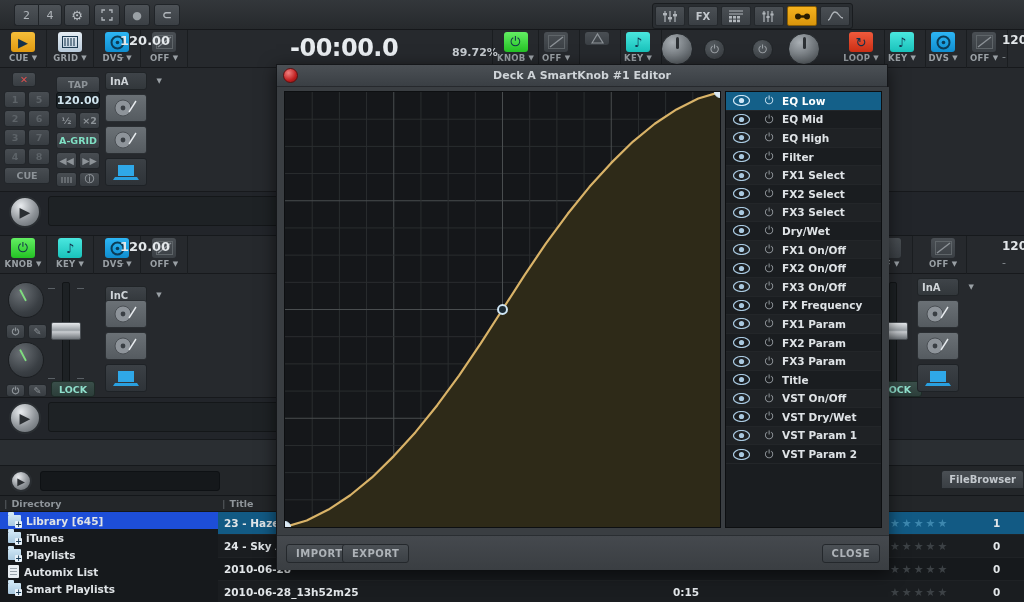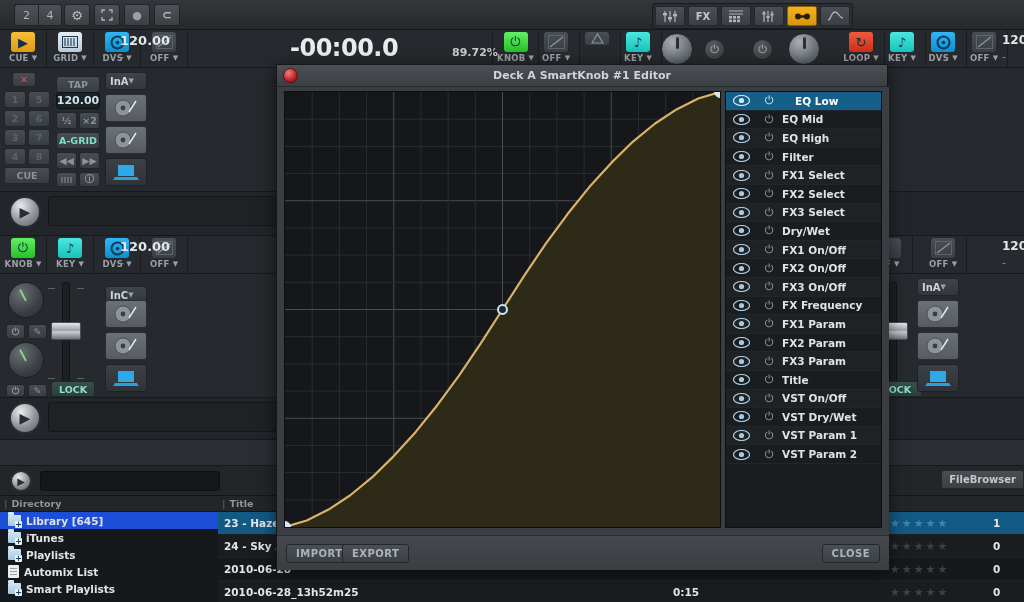--- a/index.html
+++ b/index.html
@@ -134,20 +134,21 @@
     background: linear-gradient(#3b4045, #2e3338);
     border: 1px solid #1e2226; border-radius: 3px;
     display: flex; align-items: center; justify-content: center;
   }
   .selbox {
     background: linear-gradient(#3f4449, #32373b);
     border: 1px solid #202427; border-radius: 3px;
     color: #cfd4d8; font-size: 10px; font-weight: bold;
     display: flex; align-items: center; 
     padding: 0 4px;
+    gap: 28px;
   }
   .lockbtn {
     background: linear-gradient(#3a4f4a, #2c3e3a);
     border: 1px solid #1d2b27; border-radius: 3px;
     color: #8fe0cc; font-size: 9.5px; font-weight: bold;
     display: flex; align-items: center; justify-content: center;
   }
 
   .playbtn {
     border-radius: 50%;
@@ -271,21 +272,21 @@
   .prow {
     height: 18.6px; display: flex; align-items: center;
     border-bottom: 1px solid #232629;
   }
   .prow.alt { background: #1f2225; }
   .prow.sel { background: #146089; }
   .p-eye { width: 30px; display:flex; align-items:center; justify-content:center; }
   .p-pow { width: 26px; display:flex; align-items:center; justify-content:center; color:#9aa0a5; font-size:11px; }
   .prow.sel .p-pow { color: #cfe6f5; }
   .p-name { color: #dfe3e6; font-size: 10.5px; font-weight: bold; }
-  .prow.sel .p-name { color: #ffffff; margin-left: 13px; }
+  .prow.sel .p-name { color: #ffffff; }
 
   .dlg-foot {
     position: absolute; left:0; top:470px; width:612px; height:35px;
     background: linear-gradient(#45494e, #3a3e42); border-top: 1px solid #2a2e32;
   }
   .dbtn {
     position: absolute; top: 8px; height: 19px; padding: 0 9px;
     background: linear-gradient(#4b5055, #3b4045);
     border: 1px solid #24282c; border-radius: 3px;
     color: #aeb3b8; font-size: 10px; font-weight: bold; letter-spacing: .5px;

